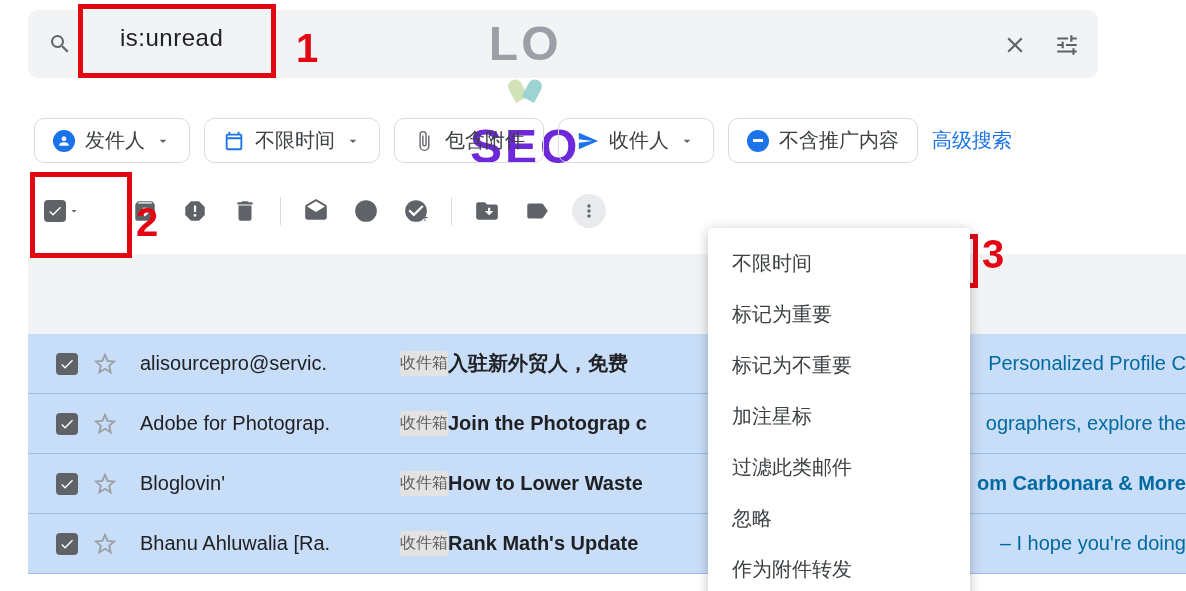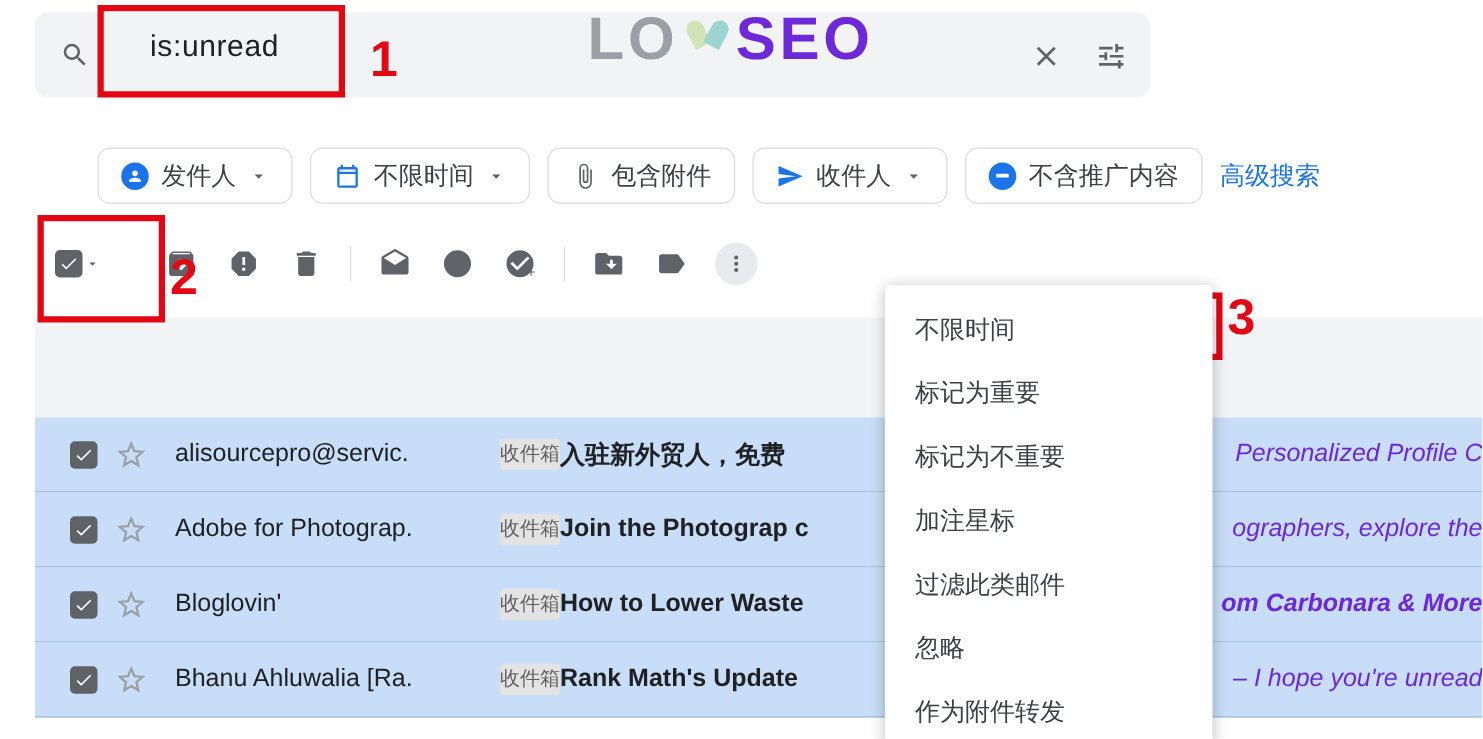--- a/index.html
+++ b/index.html
@@ -1,31 +1,31 @@
 <!DOCTYPE html>
 <html><head>
 <meta charset="utf-8">
 <style>
 * { box-sizing: border-box; margin: 0; padding: 0; font-family: Arial, "Microsoft YaHei", sans-serif; }
 body { background: #fff; width: 1186px; height: 591px; position: relative; overflow: hidden; }
 
-.searchbar { position: absolute; left: 28px; top: 10px; width: 892px; height: 68px; background: #f1f3f4; border-radius: 10px; display: flex; align-items: center; }
+.searchbar { position: absolute; left: 28px; top: 10px; width: 1070px; height: 68px; background: #f1f3f4; border-radius: 10px; display: flex; align-items: center; }
 .search-icon { position: absolute; left: 20px; top: 22px; color: #5f6368; }
 .search-input { position: absolute; left: 92px; top: 14px; font-size: 24px; color: #202124; background: transparent; border: none; outline: none; width: 300px; letter-spacing: 0.5px; }
 .clear-icon { position: absolute; right: 70px; top: 22px; color: #5f6368; cursor: pointer; }
 .tune-icon { position: absolute; right: 18px; top: 22px; color: #5f6368; cursor: pointer; }
 
-.logo { position: absolute; left: 470px; top: 4px; display: flex; align-items: center; font-weight: 700; font-size: 48px; letter-spacing: 3px; font-family: "Arial Rounded MT Bold", Arial, sans-serif; }
+.logo { position: absolute; left: 470px; top: 16px; display: flex; align-items: center; font-weight: 700; font-size: 48px; letter-spacing: 3px; font-family: "Arial Rounded MT Bold", Arial, sans-serif; flex-direction: column; }
 .logo .lo { color: #9aa0a6; }
 .logo .heart { position: relative; width: 42px; height: 48px; margin: 0 2px; }
 .logo .heart::before { content: ""; position: absolute; left: 6px; top: 8px; width: 14px; height: 22px; background: #d2e3b8; border-radius: 10px 10px 0 0; transform: rotate(-28deg); }
 .logo .heart::after { content: ""; position: absolute; right: 6px; top: 8px; width: 14px; height: 22px; background: #9dd3d0; border-radius: 10px 10px 0 0; transform: rotate(28deg); }
 .logo .seo { color: #6d28d9; }
 
-.chips { position: absolute; left: 34px; top: 118px; display: flex; align-items: center; gap: 14px; margin-left: 44px; }
+.chips { position: absolute; left: 34px; top: 118px; display: flex; align-items: center; gap: 14px; }
 .chip { display: flex; align-items: center; gap: 10px; padding: 8px 18px; border: 1px solid #dadce0; border-radius: 10px; color: #3c4043; font-size: 20px; cursor: pointer; }
 .chip .chev { color: #5f6368; }
 .blue-circle { width: 22px; height: 22px; border-radius: 50%; background: #1a73e8; display: inline-flex; align-items: center; justify-content: center; }
 .blue-circle.minus { background: #1a73e8; }
 .minus-bar { width: 10px; height: 3px; background: #fff; }
 .person-svg { fill: #fff; }
 .cal-icon, .clip-icon, .send-icon { display: inline-flex; }
 .adv { color: #1a73e8; font-size: 20px; cursor: pointer; }
 
 .toolbar { position: absolute; left: 34px; top: 186px; display: flex; align-items: center; gap: 0; }
@@ -39,21 +39,21 @@
 .spacer-row { position: absolute; left: 28px; top: 254px; width: 1158px; height: 80px; background: #f1f3f4; }
 
 .maillist { position: absolute; left: 28px; top: 334px; width: 1158px; }
 .row { display: flex; align-items: center; height: 60px; background: #c8ddf7; border-bottom: 1px solid #9fbde0; font-size: 20px; color: #202124; }
 .row .rcb { margin-left: 28px; width: 22px; height: 22px; border-radius: 4px; background: #5f6368; display: inline-flex; align-items: center; justify-content: center; }
 .row .star { margin-left: 16px; color: #9aa0a6; }
 .row .sender { margin-left: 24px; width: 250px; font-weight: 400; white-space: nowrap; overflow: hidden; text-overflow: ellipsis; }
 .row .tag { margin-left: 10px; font-size: 16px; background: #e3e3e3; color: #616161; padding: 2px 0; border-radius: 3px; }
 .row .subj { font-weight: 700; white-space: nowrap; overflow: hidden; flex: 0 0 auto; }
 .row .gap { flex: 1; }
-.row .tail { white-space: nowrap; overflow: hidden; color: #6d28d9; font-weight: 400; font-style: italic; }
+.row .tail { white-space: nowrap; overflow: hidden; color: #0369a1; font-weight: 400; }
 
 .menu { position: absolute; left: 708px; top: 228px; width: 262px; background: #fff; box-shadow: 0 2px 12px rgba(0,0,0,0.25); border-radius: 4px; padding: 10px 0; z-index: 50; }
 .menu-item { padding: 12px 24px; font-size: 20px; color: #3c4043; cursor: pointer; }
 
 .anno { position: absolute; border: 5px solid #e30613; }
 .anno-num { position: absolute; font-family: "Arial Black", Arial, sans-serif; font-weight: 900; font-size: 40px; color: #e30613; }
 
 svg { display: block; }
 </style>
 </head>
@@ -268,21 +268,21 @@
       </span>
     <span class="star">
         <svg width="22" height="22" viewBox="0 0 24 24">
           <path fill="none" stroke="#9aa0a6" stroke-width="2" d="M12 17.27L18.18 21l-1.64-7.03L22 9.24l-7.19-.61L12 2 9.19 8.63 2 9.24l5.46 4.73L5.82 21z"></path>
         </svg>
       </span>
     <span class="sender">Bhanu Ahluwalia [Ra.</span>
     <span class="tag">收件箱</span>
     <span class="subj">Rank Math's Update</span>
     <span class="gap"></span>
-    <span class="tail">– I hope you're unread</span>
+    <span class="tail">– I hope you're doing</span>
   </div>
 </div>
 
 <div class="menu">
   <div class="menu-item">不限时间</div>
   <div class="menu-item">标记为重要</div>
   <div class="menu-item">标记为不重要</div>
   <div class="menu-item">加注星标</div>
   <div class="menu-item">过滤此类邮件</div>
   <div class="menu-item">忽略</div>

